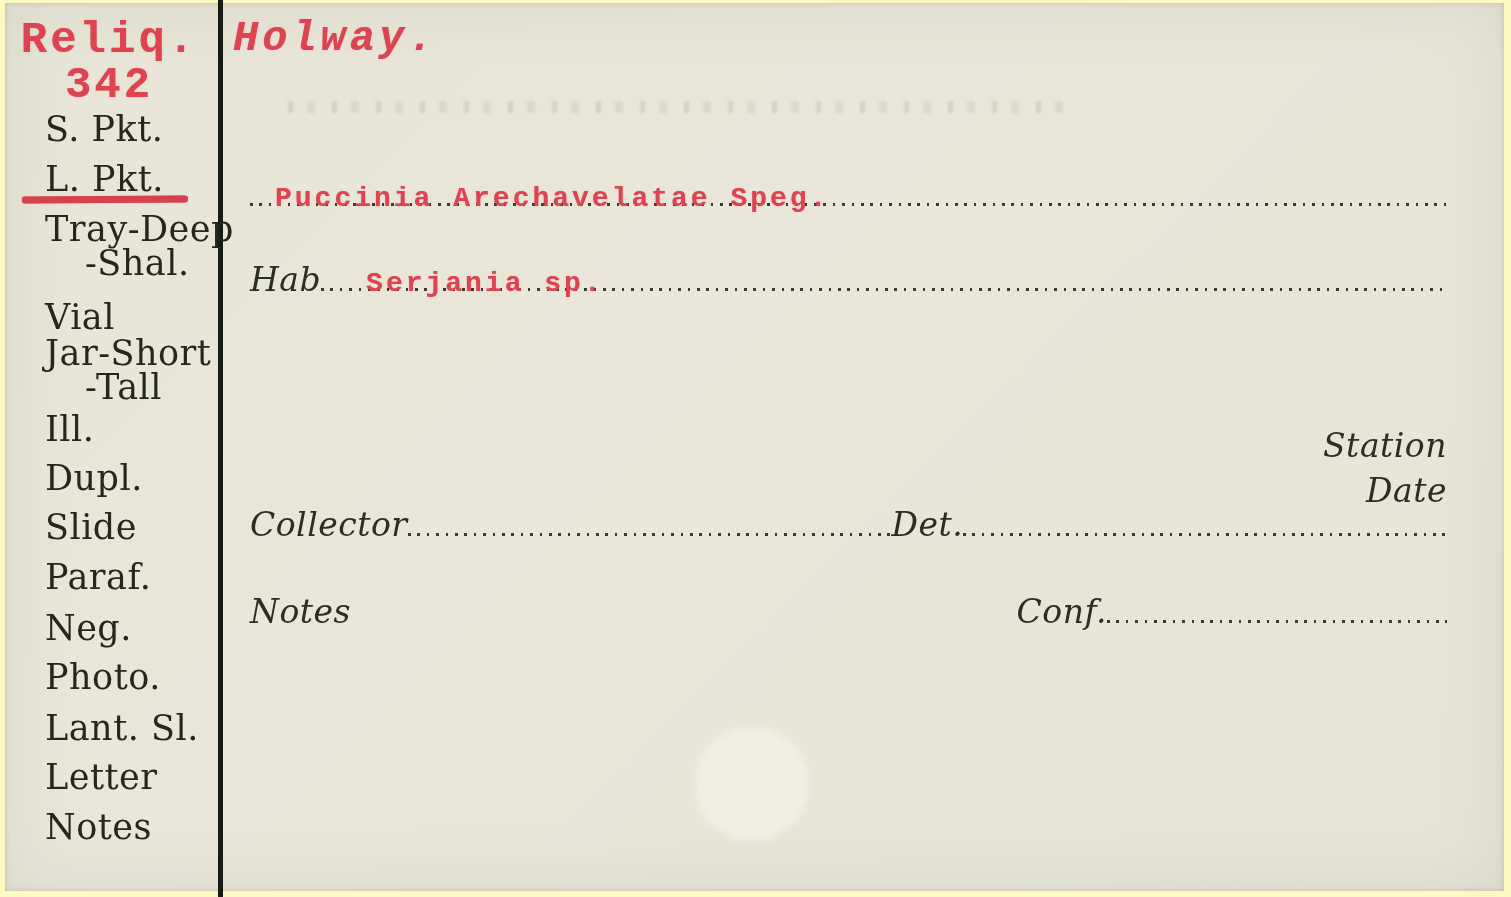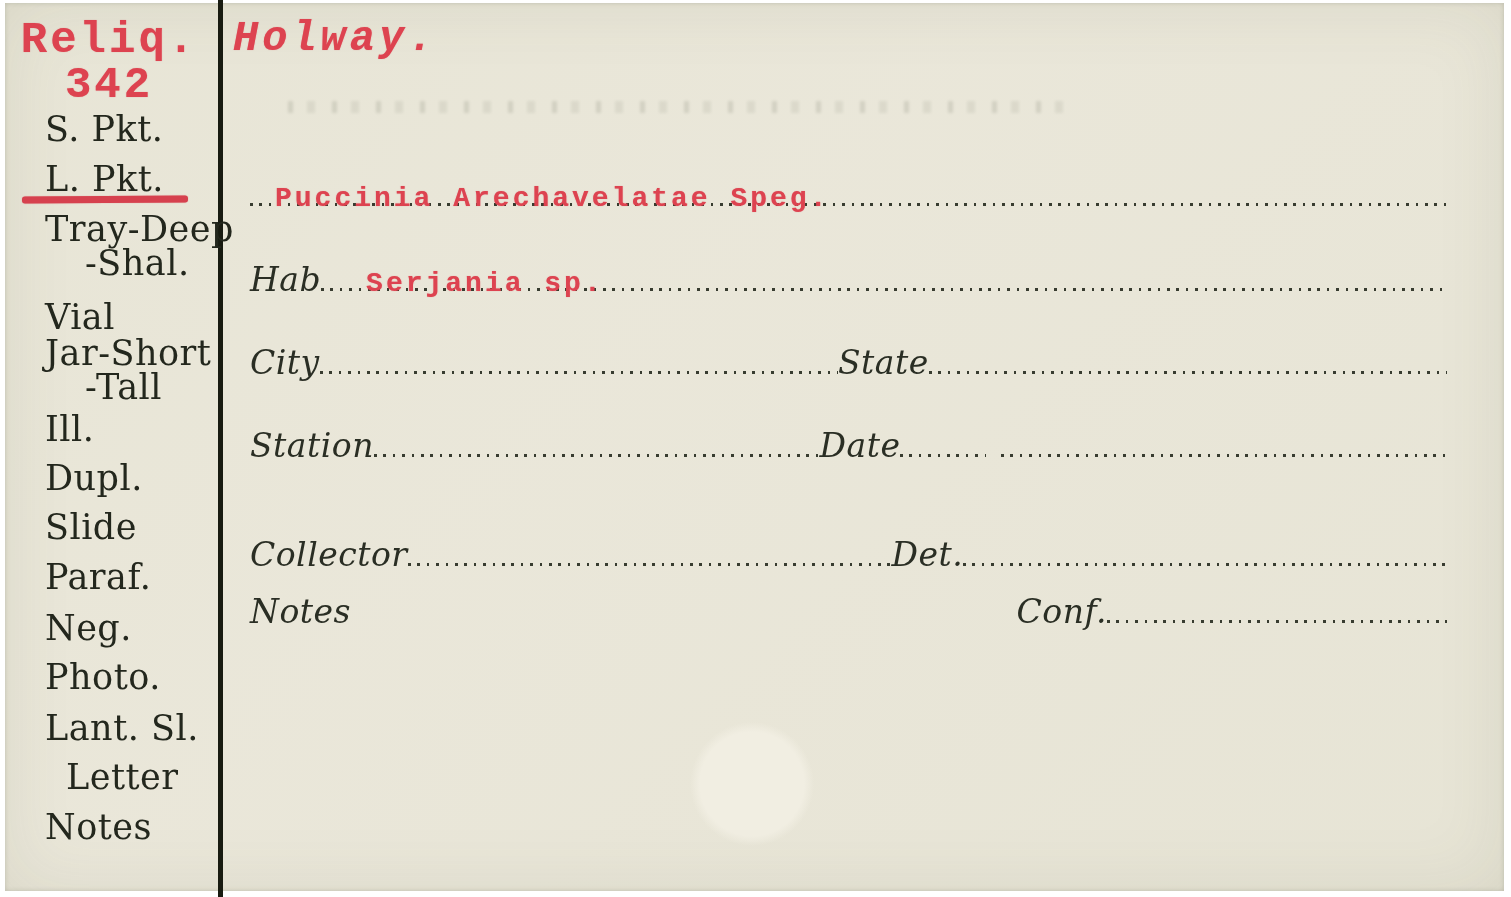--- a/index.html
+++ b/index.html
@@ -1,19 +1,19 @@
 <!DOCTYPE html>
 <html><head>
 <meta charset="utf-8">
 <style>
   html,body{margin:0;padding:0;background:#101209;}
   .scan{
     position:relative;
     width:1511px;height:897px;
-    background:#ffffff;
+    background:#fef9c3;
     overflow:hidden;
     font-family:"DejaVu Serif","Liberation Serif",serif;
   }
   .card{
     position:absolute;left:5px;top:3px;width:1499px;height:888px;
     background:#e9e6d8;
     background-image:
       radial-gradient(circle 60px at 747px 781px, #f1eee2 52px, rgba(241,238,226,0) 62px),
       linear-gradient(135deg, rgba(230,228,212,.5), rgba(236,233,221,.25) 40%, rgba(228,226,210,.45));
     box-shadow: inset 0 0 70px rgba(90,92,60,.10), inset 0 0 5px rgba(40,42,25,.18);
@@ -97,58 +97,52 @@
 
   <div class="side-item" style="top:336px;"><span>Jar-Short</span><span class="second">-Tall</span></div>
 
   <div class="side-item" style="top:412px;">Ill.</div>
   <div class="side-item" style="top:461px;">Dupl.</div>
   <div class="side-item" style="top:510px;">Slide</div>
   <div class="side-item" style="top:560px;">Paraf.</div>
   <div class="side-item" style="top:611px;">Neg.</div>
   <div class="side-item" style="top:660px;">Photo.</div>
   <div class="side-item" style="top:711px;">Lant. Sl.</div>
-  <div class="side-item" style="top:760px;margin-left:21px;">Letter</div>
+  <div class="side-item" style="top:760px;">Letter</div>
   <div class="side-item" style="top:810px;">Notes</div>
 
   <div class="header-red typed-red">Holway.</div>
   <div class="ghost-marks"></div>
 
   <div class="frow" style="top:168px;">
     <div class="fill">
       <div class="leader"></div>
       <div class="value typed-red" style="left:25px;">Puccinia Arechavelatae Speg.</div>
     </div>
   </div>
 
   <div class="frow" style="top:253px;text-align:right;">
     <span class="flabel">Hab</span>
     <div class="fill">
       <div class="leader"></div>
       <div class="value typed-red" style="left:45px;">Serjania sp.</div>
     </div>
   </div>
 
-  <div class="frow" style="top:336px;">
-    <span class="flabel">City</span>
-    <div class="leader grow"></div>
-    <span class="flabel">State</span>
-    <div class="leader grow"></div>
-  </div>
 
-  <div class="frow" style="top:419px;">
+  <div class="frow" style="top:428px;flex-direction:column;">
     <span class="flabel">Station</span>
     <div class="leader grow"></div>
     <span class="flabel">Date</span>
     <div class="leader" style="flex:0 0 86px;"></div>
     <div class="gap"></div>
     <div class="leader grow"></div>
   </div>
 
-  <div class="frow" style="top:528px;justify-content:center;">
+  <div class="frow" style="top:498px;justify-content:center;">
     <span class="flabel">Collector</span>
     <div class="leader grow"></div>
     <span class="flabel">Det.</span>
     <div class="leader grow"></div>
   </div>
 
   <div class="frow" style="top:585px;">
     <span class="flabel">Notes</span>
     <div class="spacer"></div>
     <span class="flabel">Conf.</span>

